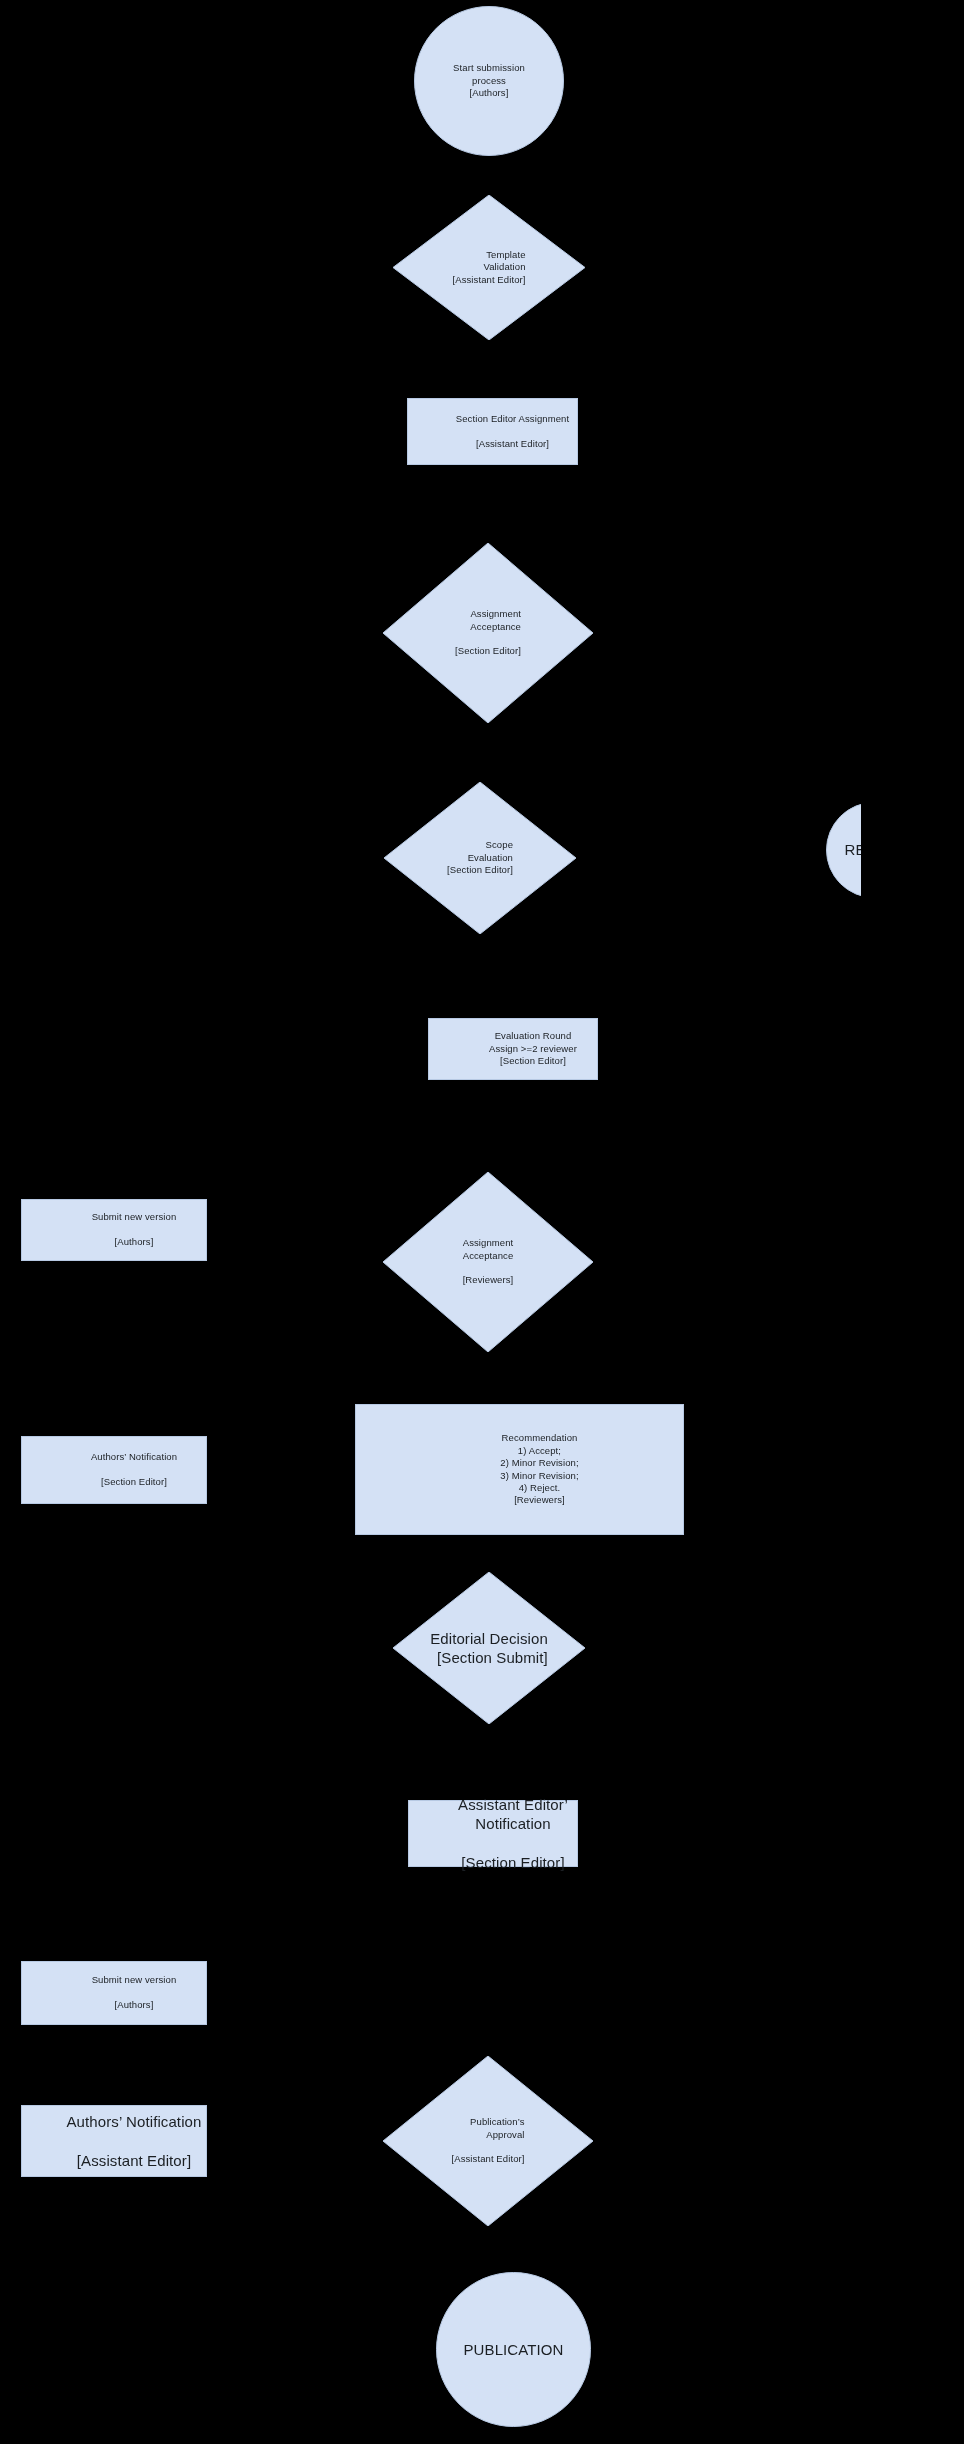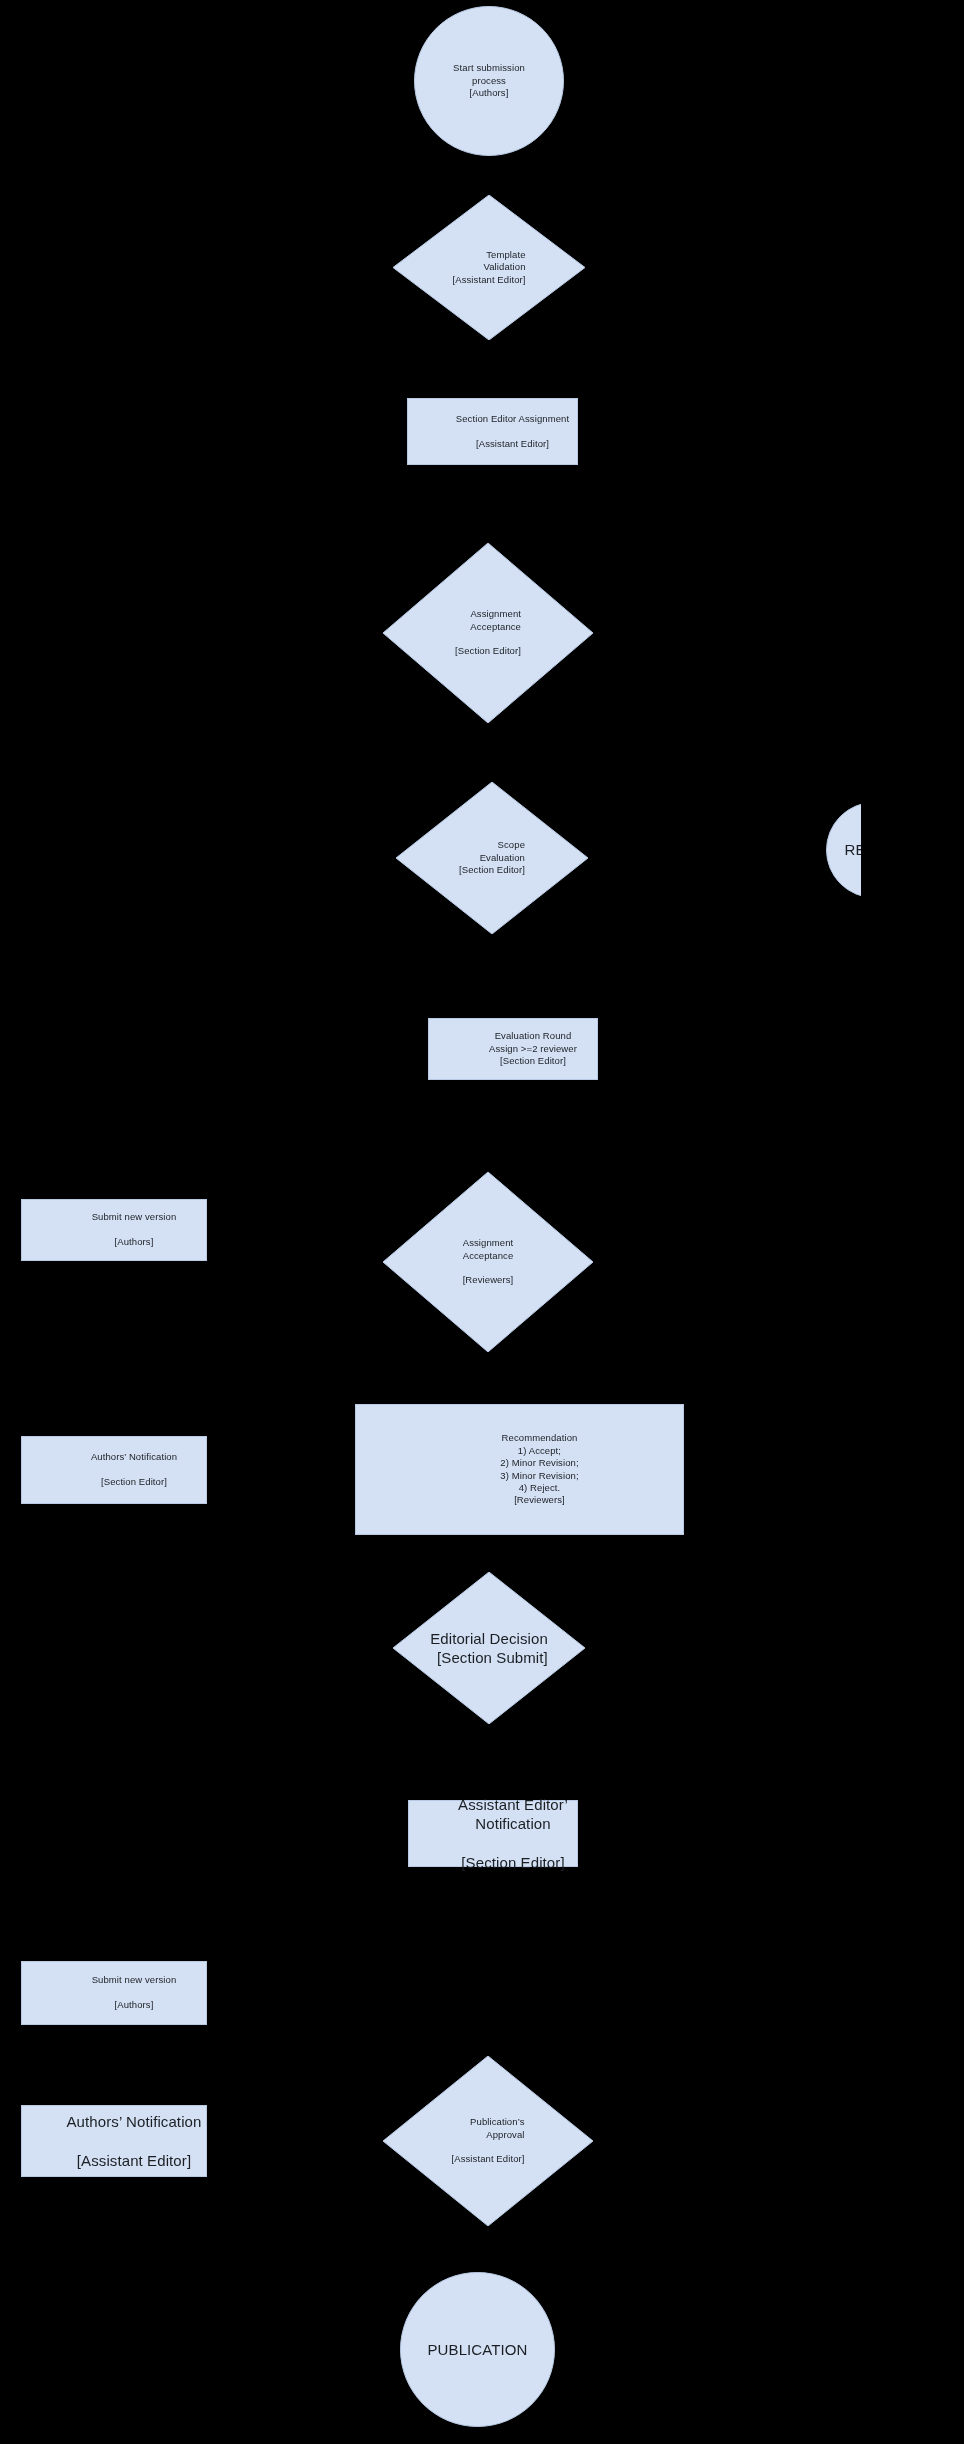--- a/index.html
+++ b/index.html
@@ -93,21 +93,21 @@
   <div class="shape-diamond-wrap" style="left:383px; top:543px; width:210px; height:180px;">
     <svg class="shape-diamond-bg" viewBox="0 0 210 180" preserveAspectRatio="none">
       <polygon points="105,0 210,90 105,180 0,90" fill="#d4e1f5" stroke="#b7c9e3" stroke-width="1"></polygon>
     </svg>
     <div class="diamond-label t-sm" style="top:0; height:180px;">Assignment
 Acceptance
 
 [Section Editor]</div>
   </div>
 
-  <div class="shape-diamond-wrap" style="left:396px; top:782px; width:192px; height:152px;">
+  <div class="shape-diamond-wrap" style="left:384px; top:782px; width:192px; height:152px;">
     <svg class="shape-diamond-bg" viewBox="0 0 192 152" preserveAspectRatio="none">
       <polygon points="96,0 192,76 96,152 0,76" fill="#d4e1f5" stroke="#b7c9e3" stroke-width="1"></polygon>
     </svg>
     <div class="diamond-label t-sm" style="top:0; height:152px;">Scope
 Evaluation
 [Section Editor]</div>
   </div>
 
   <div class="node shape-circle t-md" style="left:826px; top:802px; width:96px; height:96px;">
     <span>REJECT</span>
@@ -179,17 +179,17 @@
   <div class="shape-diamond-wrap" style="left:383px; top:2056px; width:210px; height:170px;">
     <svg class="shape-diamond-bg" viewBox="0 0 210 170" preserveAspectRatio="none">
       <polygon points="105,0 210,85 105,170 0,85" fill="#d4e1f5" stroke="#b7c9e3" stroke-width="1"></polygon>
     </svg>
     <div class="diamond-label t-sm" style="top:0; height:170px;">Publication’s
 Approval
 
 [Assistant Editor]</div>
   </div>
 
-  <div class="node shape-circle t-md" style="left:400px; top:2272px; width:155px; height:155px;align-items:center;">
+  <div class="node shape-circle t-md" style="left:436px; top:2272px; width:155px; height:155px;align-items:center;">
     <span>PUBLICATION</span>
   </div>
 
 </div>
 
 </body></html>

